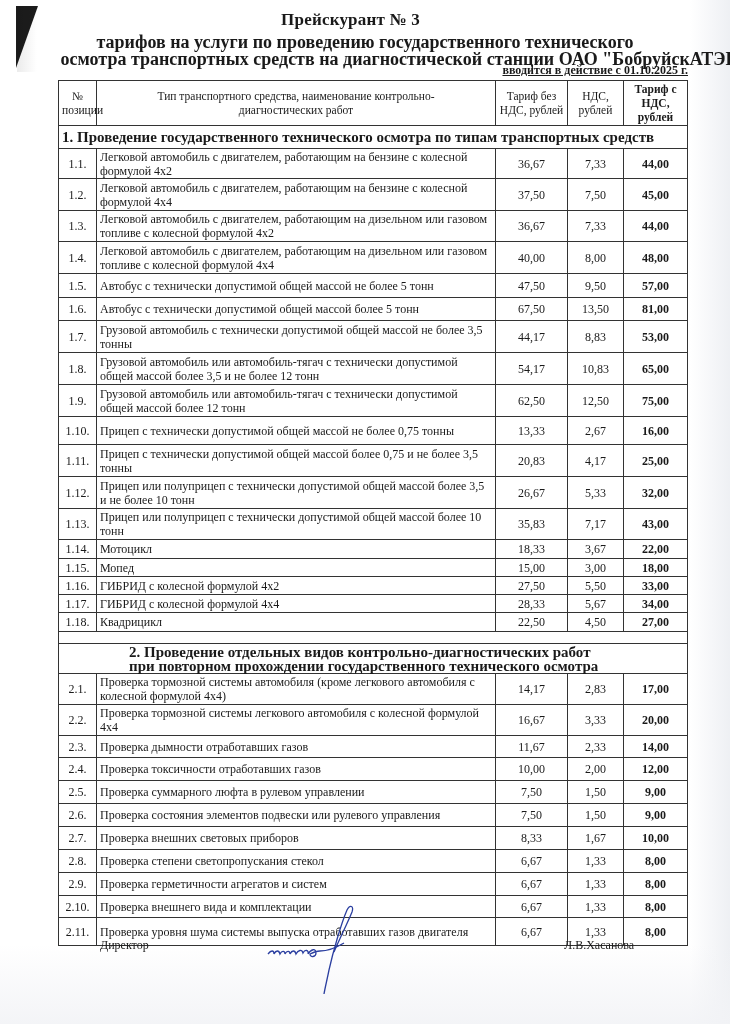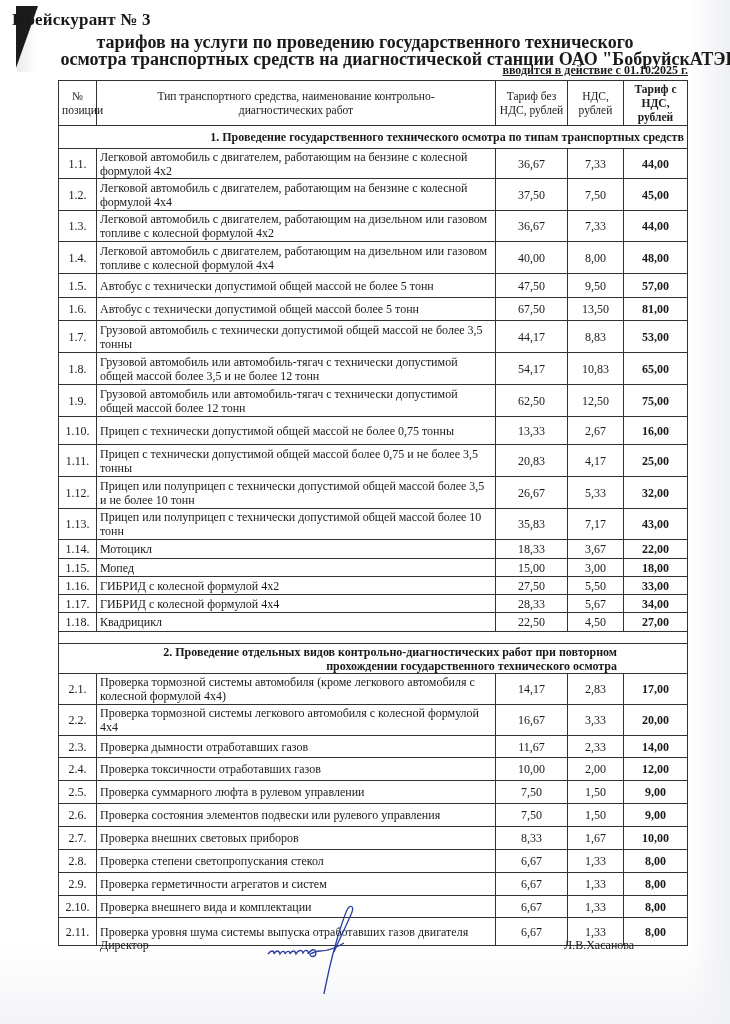--- a/index.html
+++ b/index.html
@@ -21,22 +21,22 @@
     position: absolute; left: 16px; top: 6px; width: 0; height: 0;
     border-left: 22px solid #1c1c1c;
     border-bottom: 62px solid transparent;
     border-right: 0 solid transparent;
   }
   .corner-fold-shadow {
     position: absolute; left: 17px; top: 6px; width: 20px; height: 66px;
     background: linear-gradient(to right, rgba(0,0,0,0.08), rgba(0,0,0,0));
   }
   .title {
-    position: absolute; left: 0; width: 701px; top: 10px; 
-    font-weight: bold; font-size: 17px; letter-spacing: 0.2px; margin-left: 12px;
+    position: absolute; left: 0; width: 701px; top: 10px; text-align: center;
+    font-weight: bold; font-size: 17px; letter-spacing: 0.2px;
   }
   .subtitle {
     position: absolute; left: 0; width: 730px; text-align: center;
     font-weight: bold; font-size: 18px;
   }
   .sub1 { top: 32px; }
   .sub2 { top: 49px; margin-left: 40px; }
   .effective {
     position: absolute; right: 42px; top: 63px;
     font-weight: bold; font-size: 12px; text-decoration: underline;
@@ -50,21 +50,21 @@
     border: 1px solid #333;
     padding: 0 3px;
     vertical-align: middle;
   }
   th { font-weight: normal; text-align: center; font-size: 11.5px; line-height: 14px; }
   th.bold { font-weight: bold; }
   td.num { text-align: center; margin-left: 16px; }
   td.desc { text-align: left; padding-left: 3px; }
   td.val { text-align: center; }
   td.tot { text-align: center; font-weight: bold; margin-top: 12px; }
-  td.section { text-align: right; font-weight: bold; font-size: 12px; }
+  td.section { text-align: left; font-weight: bold; font-size: 15px; }
   td.blank { height: 10px; }
   .sign-row {
     position: absolute; top: 938px; left: 0; width: 730px; font-size: 12px;
   }
   .director { position: absolute; left: 100px; top: 0; }
   .signer { position: absolute; left: 564px; top: 0; }
   .signature { position: absolute; left: 262px; top: 904px; width: 120px; height: 92px; }
 </style>
 </head>
 <body>

